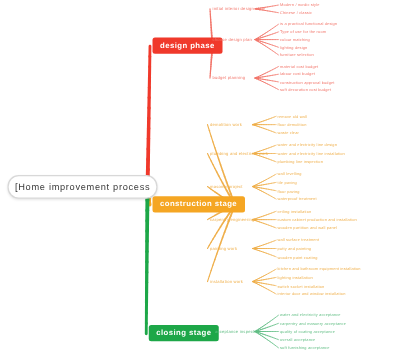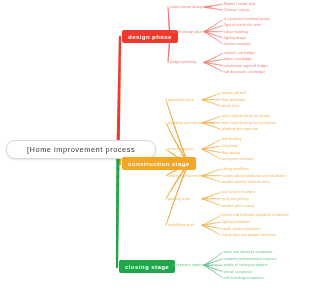--- a/index.html
+++ b/index.html
@@ -14,21 +14,21 @@
   svg.wires{position:absolute;left:0;top:0;width:310px;height:288px;pointer-events:none;}
 
   .node{position:absolute;white-space:nowrap;}
 
   
   .central{
     left:6px;top:140px;
     background:#fff;
     border:1px solid #d8d8d8;
     border-radius:9px;
-    padding:4px 20px;
+    padding:4px 5px;
     font-size:7.4px;
     letter-spacing:.55px;
     color:#3b3b3b;
     box-shadow:0 1px 2px rgba(0,0,0,.10);
   }
 
   
   .phase{
     color:#fff;
     font-size:6.2px;

